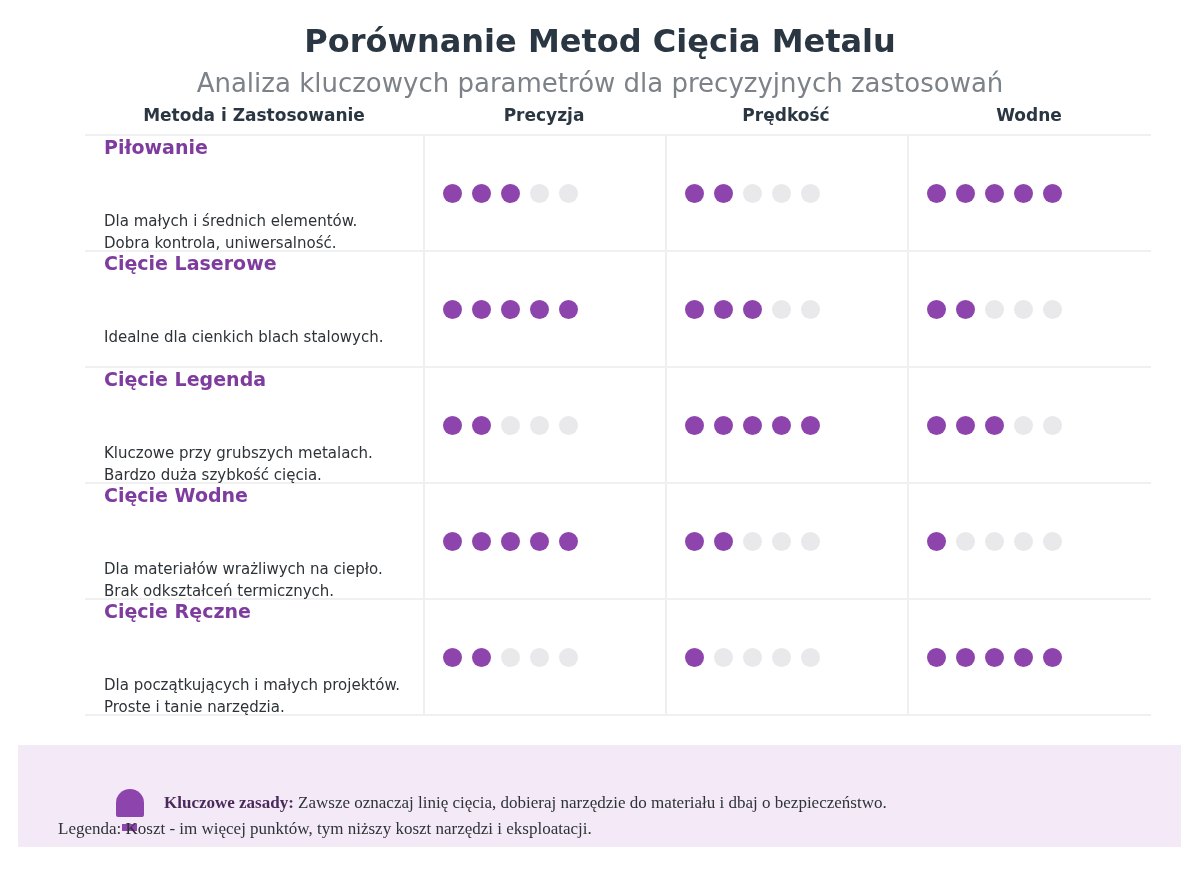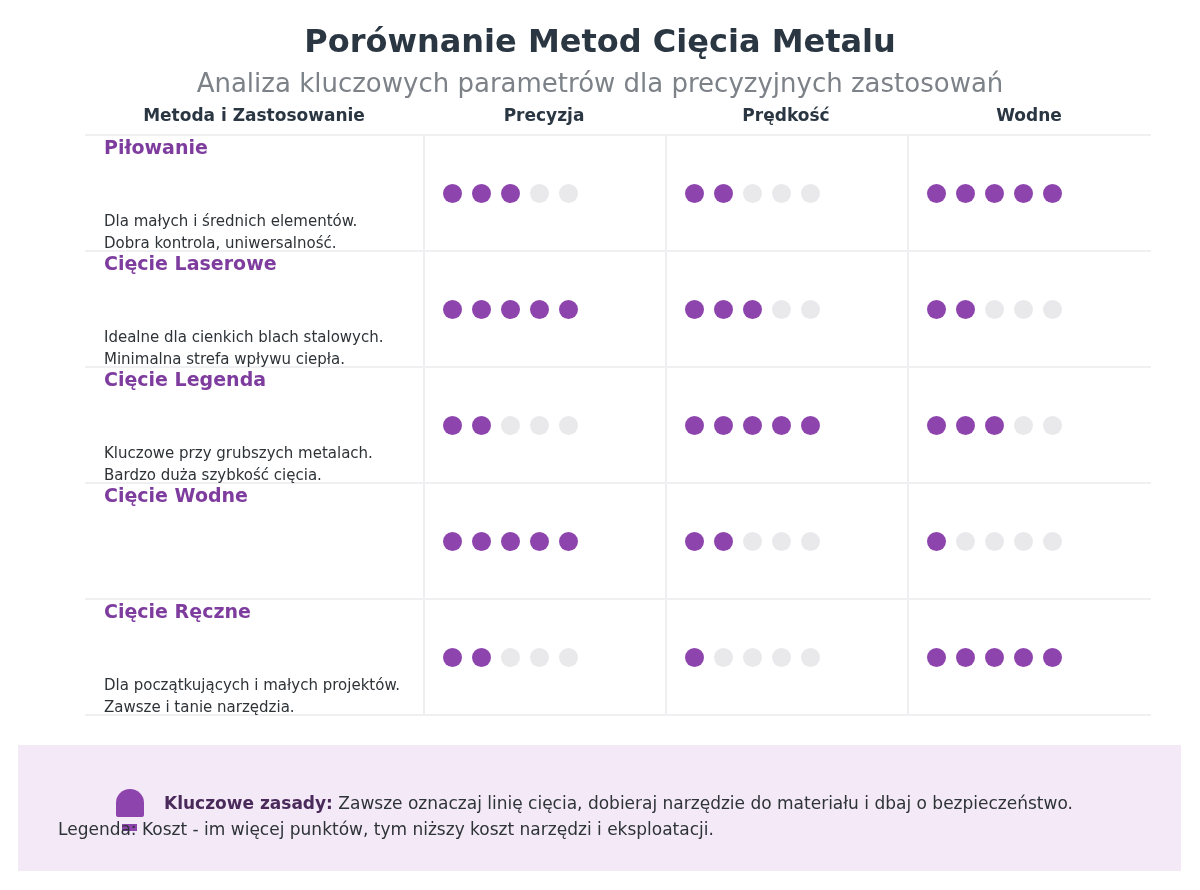--- a/index.html
+++ b/index.html
@@ -15,21 +15,21 @@
   .c2 { width: 242px; }
   .c3 { width: 244px; }
   .row { display: flex; height: 116px; border-bottom: 2px solid #f0f0f2; }
   .cell { position: relative; height: 100%; }
   .cell.c1, .cell.c2, .cell.c3 { border-left: 2px solid #eeeff1; }
   .method-name { position: absolute; left: 19px; top: 0px; font-size: 19px; font-weight: bold; color: #7e3c9e; }
   .method-desc { position: absolute; left: 19px; top: 53px; font-size: 15px; line-height: 22px; color: #2e3338; width: 320px; margin-top: 21px; }
   .dots { position: absolute; left: 18px; top: 48px; display: flex; gap: 10px; }
   .dot { width: 19px; height: 19px; border-radius: 50%; background: #e9e9ec; }
   .dot.on { background: #8e44ad; }
-  .footer { position: absolute; top: 745px; left: 18px; width: 1163px; height: 126px; background: #f4eaf7; }
+  .footer { position: absolute; top: 745px; left: 18px; width: 1163px; height: 102px; background: #f4eaf7; font-family: Liberation Serif, serif; }
   .bulb { position: absolute; left: 98px; top: 44px; width: 30px; height: 44px; }
   .bulb-top { position: absolute; left: 0; top: 0; width: 28px; height: 28px; background: #8e44ad; border-radius: 14px 14px 2px 2px; }
   .bulb-base { position: absolute; left: 6px; top: 35px; width: 15px; height: 7px; background: #8e44ad; }
   .footer-line1 { position: absolute; top: 48px; left: 146px; font-size: 17px; color: #2e3338; white-space: nowrap; }
   .footer-line1 b { color: #4a2a5a; }
   .footer-line2 { position: absolute; top: 74px; left: 0; width: 1163px; text-align: left; font-size: 17px; color: #2e3338; padding-left: 40px; }
 </style>
 </head>
 <body>
 
@@ -78,21 +78,20 @@
             <span class="dot on"></span>
             <span class="dot on"></span>
           </div>
         </div>
       </div>
       <div class="row">
         <div class="cell c0">
           <div class="method-name">Cięcie Laserowe</div>
           <div class="method-desc">
             <div>Idealne dla cienkich blach stalowych.</div>
-            <div>Minimalna strefa wpływu ciepła.</div>
           </div>
         </div>
         <div class="cell c1">
           <div class="dots">
             <span class="dot on"></span>
             <span class="dot on"></span>
             <span class="dot on"></span>
             <span class="dot on"></span>
             <span class="dot on"></span>
           </div>
@@ -148,20 +147,24 @@
             <span class="dot on"></span>
             <span class="dot on"></span>
             <span class="dot"></span>
             <span class="dot"></span>
           </div>
         </div>
       </div>
       <div class="row">
         <div class="cell c0">
           <div class="method-name">Cięcie Wodne</div>
+          <div class="method-desc">
+            <div>Dla materiałów wrażliwych na ciepło.</div>
+            <div>Brak odkształceń termicznych.</div>
+          </div>
         </div>
         <div class="cell c1">
           <div class="dots">
             <span class="dot on"></span>
             <span class="dot on"></span>
             <span class="dot on"></span>
             <span class="dot on"></span>
             <span class="dot on"></span>
           </div>
         </div>
@@ -182,21 +185,21 @@
             <span class="dot"></span>
             <span class="dot"></span>
           </div>
         </div>
       </div>
       <div class="row">
         <div class="cell c0">
           <div class="method-name">Cięcie Ręczne</div>
           <div class="method-desc">
             <div>Dla początkujących i małych projektów.</div>
-            <div>Zawsze i tanie narzędzia.</div>
+            <div>Proste i tanie narzędzia.</div>
           </div>
         </div>
         <div class="cell c1">
           <div class="dots">
             <span class="dot on"></span>
             <span class="dot on"></span>
             <span class="dot"></span>
             <span class="dot"></span>
             <span class="dot"></span>
           </div>

